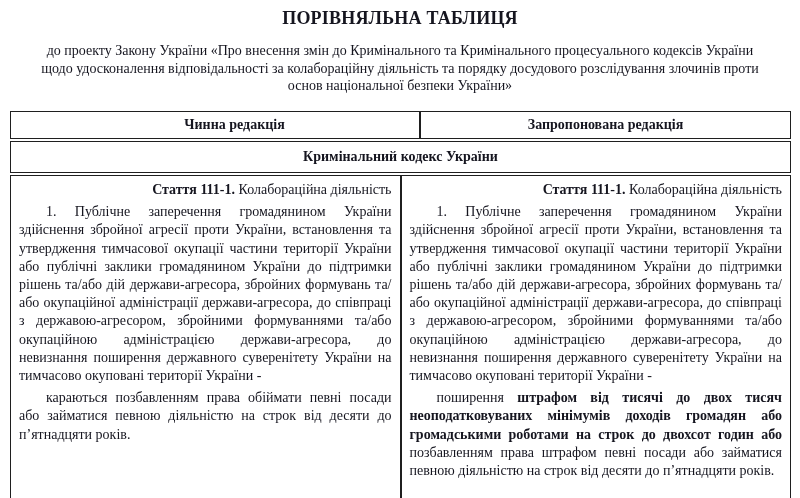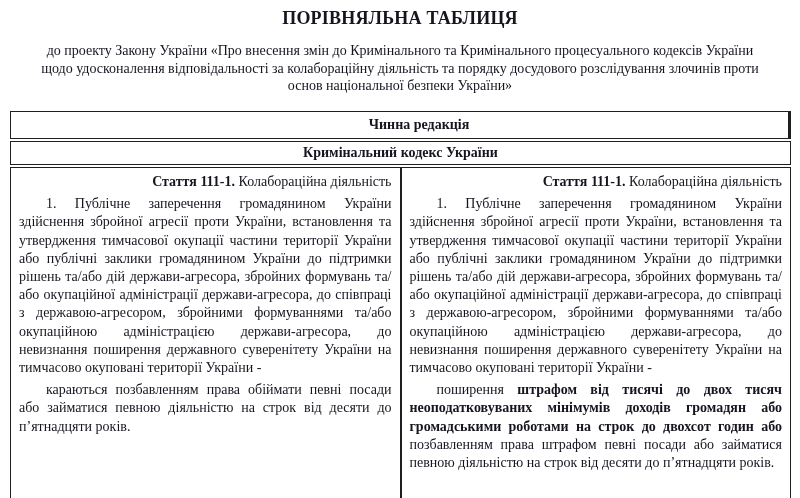--- a/index.html
+++ b/index.html
@@ -52,21 +52,21 @@
     display: flex;
     align-items: center;
     justify-content: center;
     font-weight: bold;
     font-size: 14px;
   }
   .header-row .hcell.left { border-right: 2px solid #1f1f1f; }
 
   .section-row {
     flex: none;
-    height: 24px;
+    height: 32px;
     display: flex;
     align-items: center;
     justify-content: center;
     font-weight: bold;
     font-size: 14px;
   }
 
   .body-row {
     flex: 1;
     display: flex;
@@ -95,20 +95,21 @@
 <div class="page">
 
   <div class="doc-title">ПОРІВНЯЛЬНА ТАБЛИЦЯ</div>
 
   <div class="doc-subtitle">до проекту Закону України «Про внесення змін до Кримінального та Кримінального процесуального кодексів України щодо удосконалення відповідальності за колабораційну діяльність та порядку досудового розслідування злочинів проти основ національної безпеки України»</div>
 
   <div class="cmp-table">
 
     <div class="row header-row">
       <div class="hcell left">Чинна редакція</div>
+      <div class="hcell">Запропонована редакція</div>
     </div>
 
     <div class="row section-row">
       <span>Кримінальний кодекс України</span>
     </div>
 
     <div class="row body-row">
 
       <div class="bcell left">
         <p class="article"><span class="b">Стаття 111-1.</span><span> Колабораційна діяльність</span></p>

